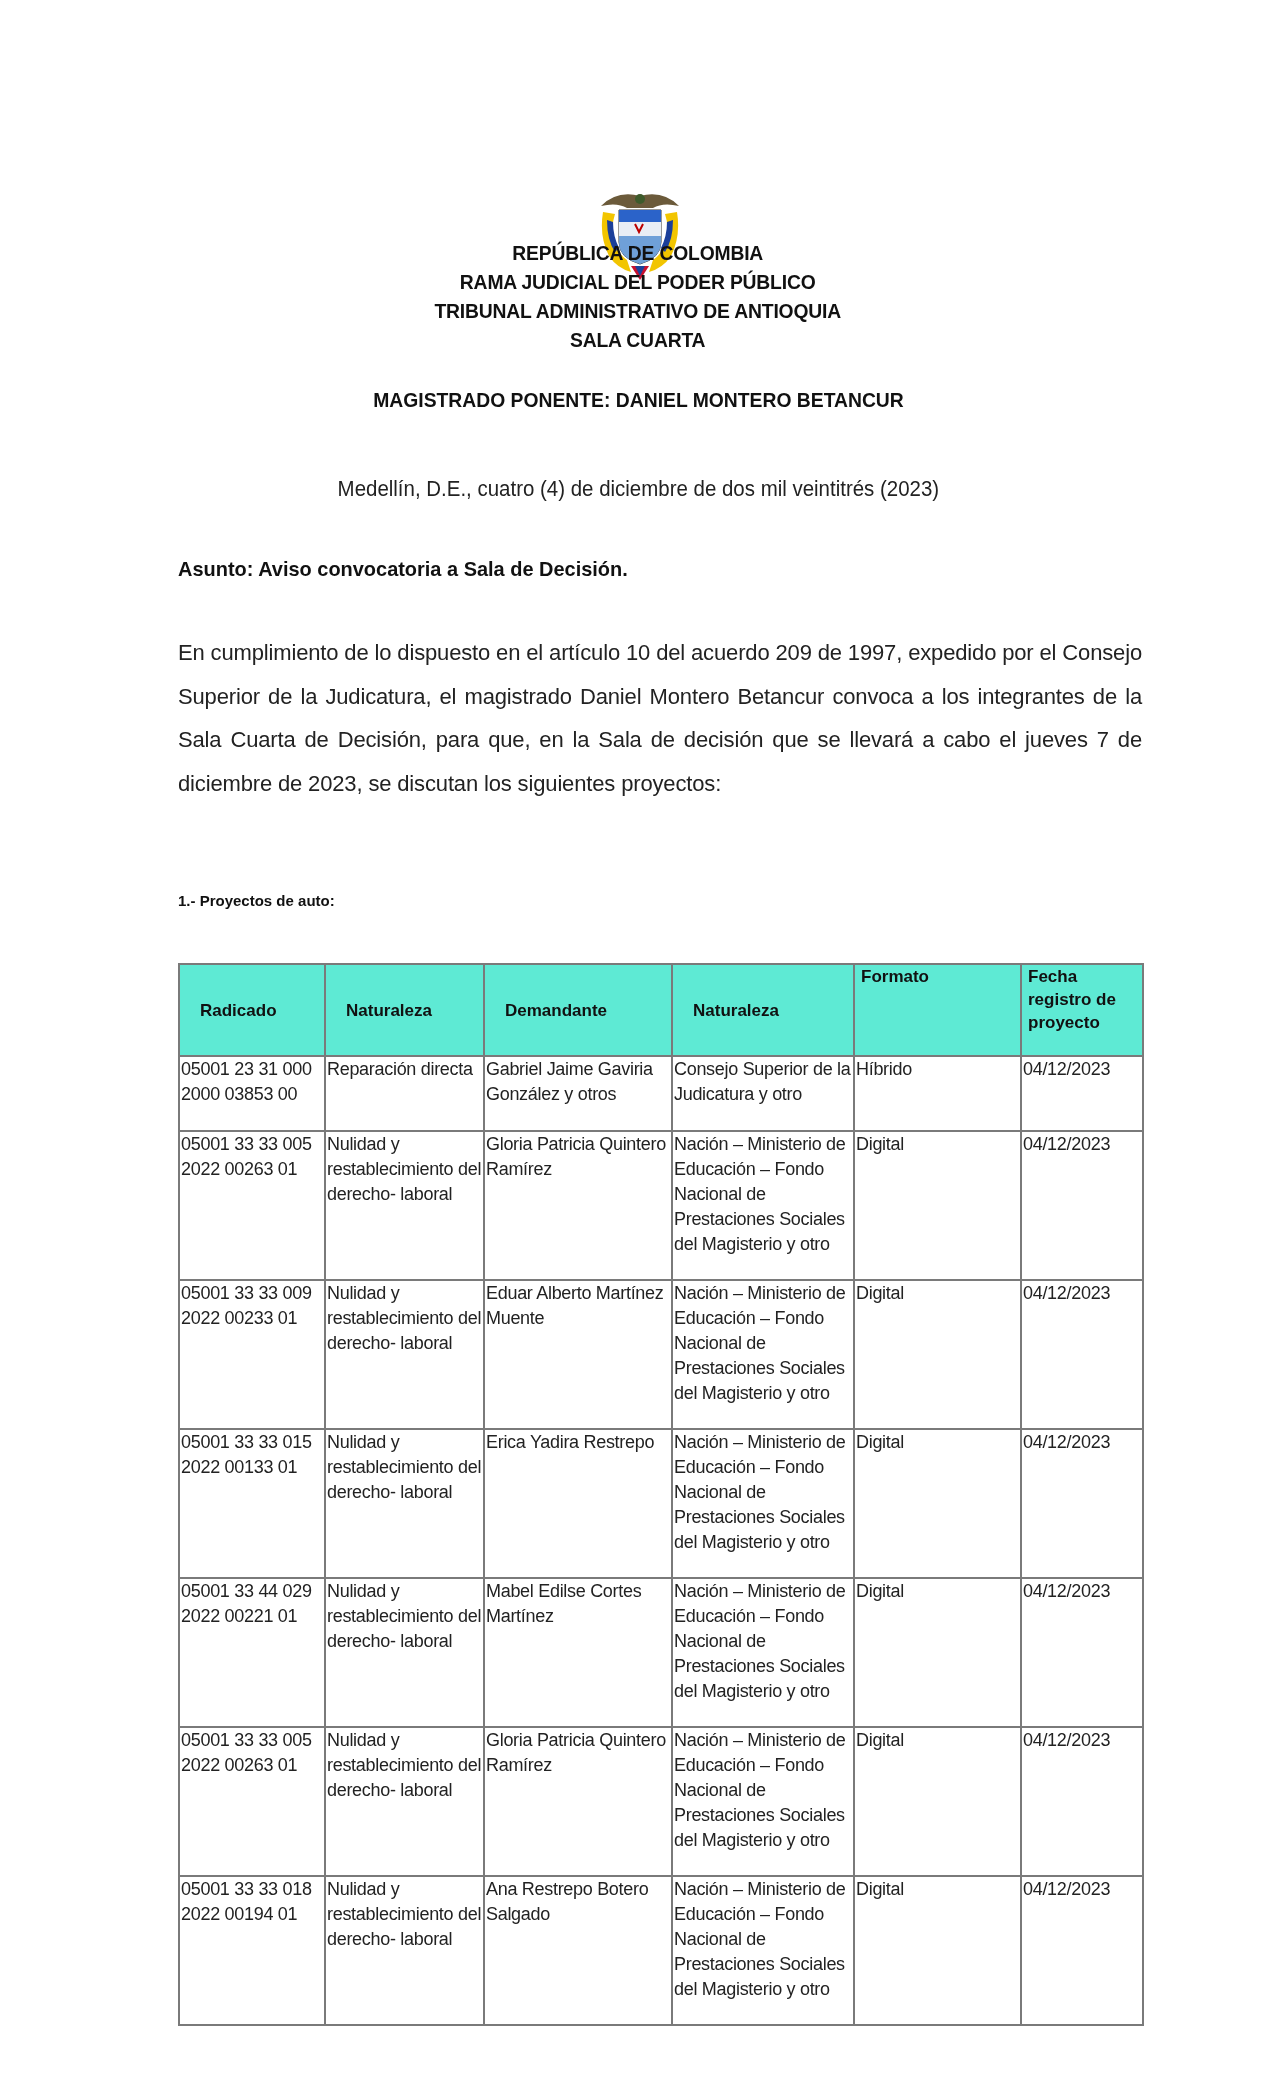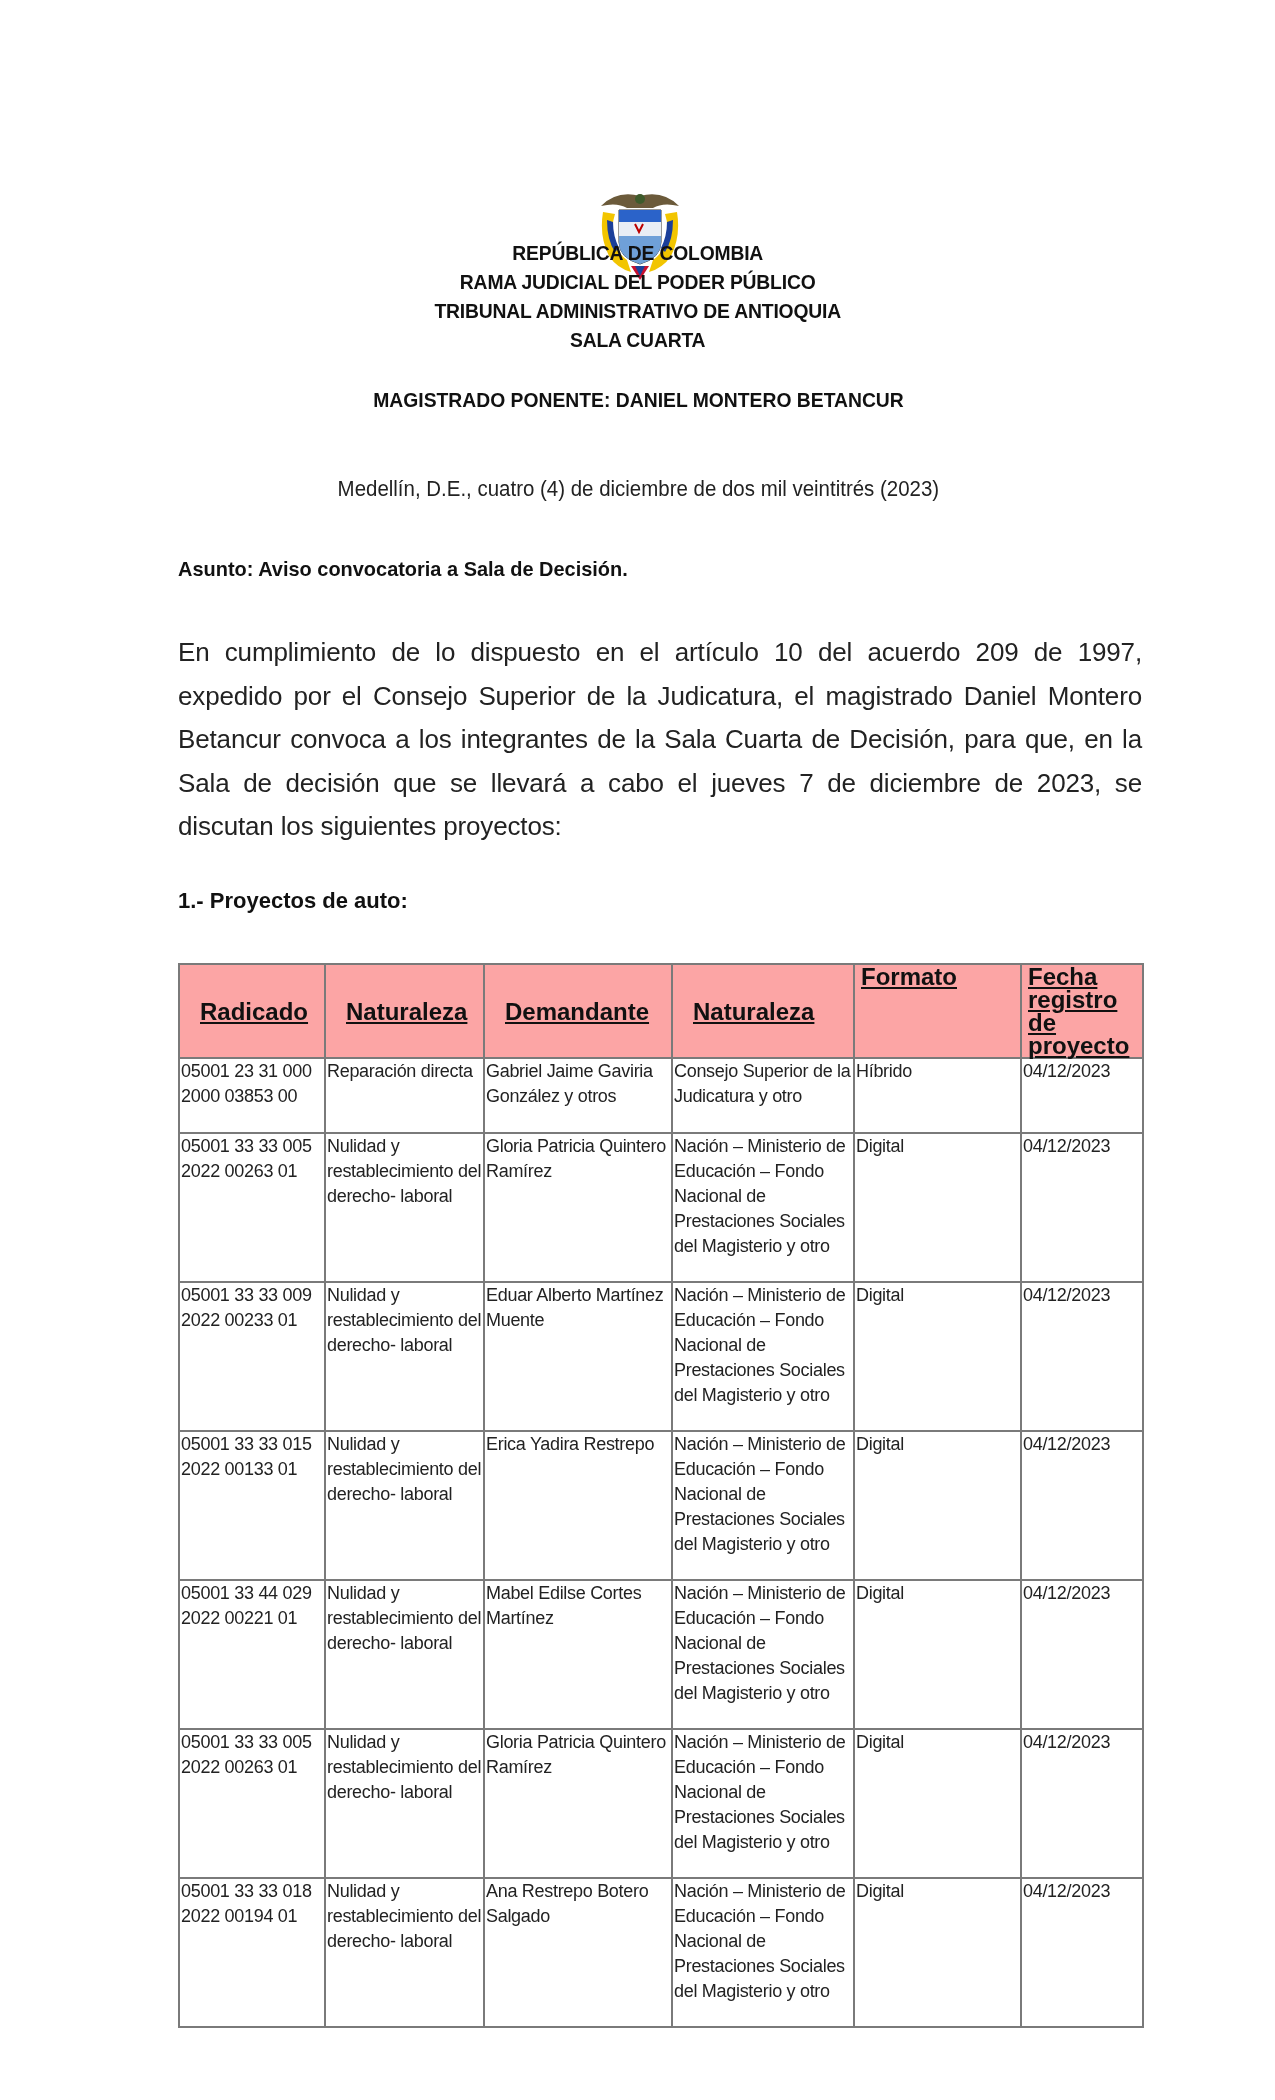--- a/index.html
+++ b/index.html
@@ -25,43 +25,43 @@
       position: absolute; left: 0; width: 1275px; top: 474px; text-align: center;
       font-size: 22px; line-height: 30px; color: #222; transform: scaleX(0.93); transform-origin: 650px 0;
     }
     .subject {
       position: absolute; left: 178px; top: 554px; font-size: 21px; font-weight: bold; line-height: 30px;
       transform: scaleX(0.95); transform-origin: 0 0;
     }
     .subject .lbl { font-weight: bold; }
     .para {
       position: absolute; left: 178px; top: 631px; width: 964px;
-      font-size: 26px; line-height: 43.5px; text-align: justify; color: #222;
+      font-size: 22px; line-height: 43.5px; text-align: justify; color: #222;
       letter-spacing: -0.15px;
     }
     .section {
-      position: absolute; left: 178px; top: 888px; font-size: 22px; font-weight: bold; line-height: 26px;
+      position: absolute; left: 178px; top: 888px; font-size: 15px; font-weight: bold; line-height: 26px;
     }
     table.proj {
       position: absolute; left: 178px; top: 963px; width: 964px;
       border-collapse: collapse; table-layout: fixed;
       font-size: 18px; color: #222;
     }
     table.proj col.c1 { width: 146px; }
     table.proj col.c2 { width: 159px; }
     table.proj col.c3 { width: 188px; }
     table.proj col.c4 { width: 182px; }
     table.proj col.c5 { width: 167px; }
     table.proj col.c6 { width: 122px; }
     table.proj th, table.proj td {
       border: 2px solid #7a7a7a; vertical-align: top; padding: 0 1px;
       line-height: 25px; text-align: left; word-wrap: break-word;
     }
     table.proj th {
-      background: #fca5a5; font-weight: bold; font-size: 24px; height: 90px; color: #111; text-decoration: underline;
+      background: #5eead4; font-weight: bold; font-size: 17px; height: 90px; color: #111;
     }
     table.proj th.mid { vertical-align: middle; padding-left: 20px; }
     table.proj th.top { vertical-align: top; padding-left: 6px; line-height: 23px; }
     table.proj td { letter-spacing: -0.3px; margin-top: 44px; }
     table.proj td.fmt, table.proj td.date-cell { }
     tr.r1 td { height: 73px; }
     tr.rn td { height: 147px; }
   </style>
 </head>
 <body>

